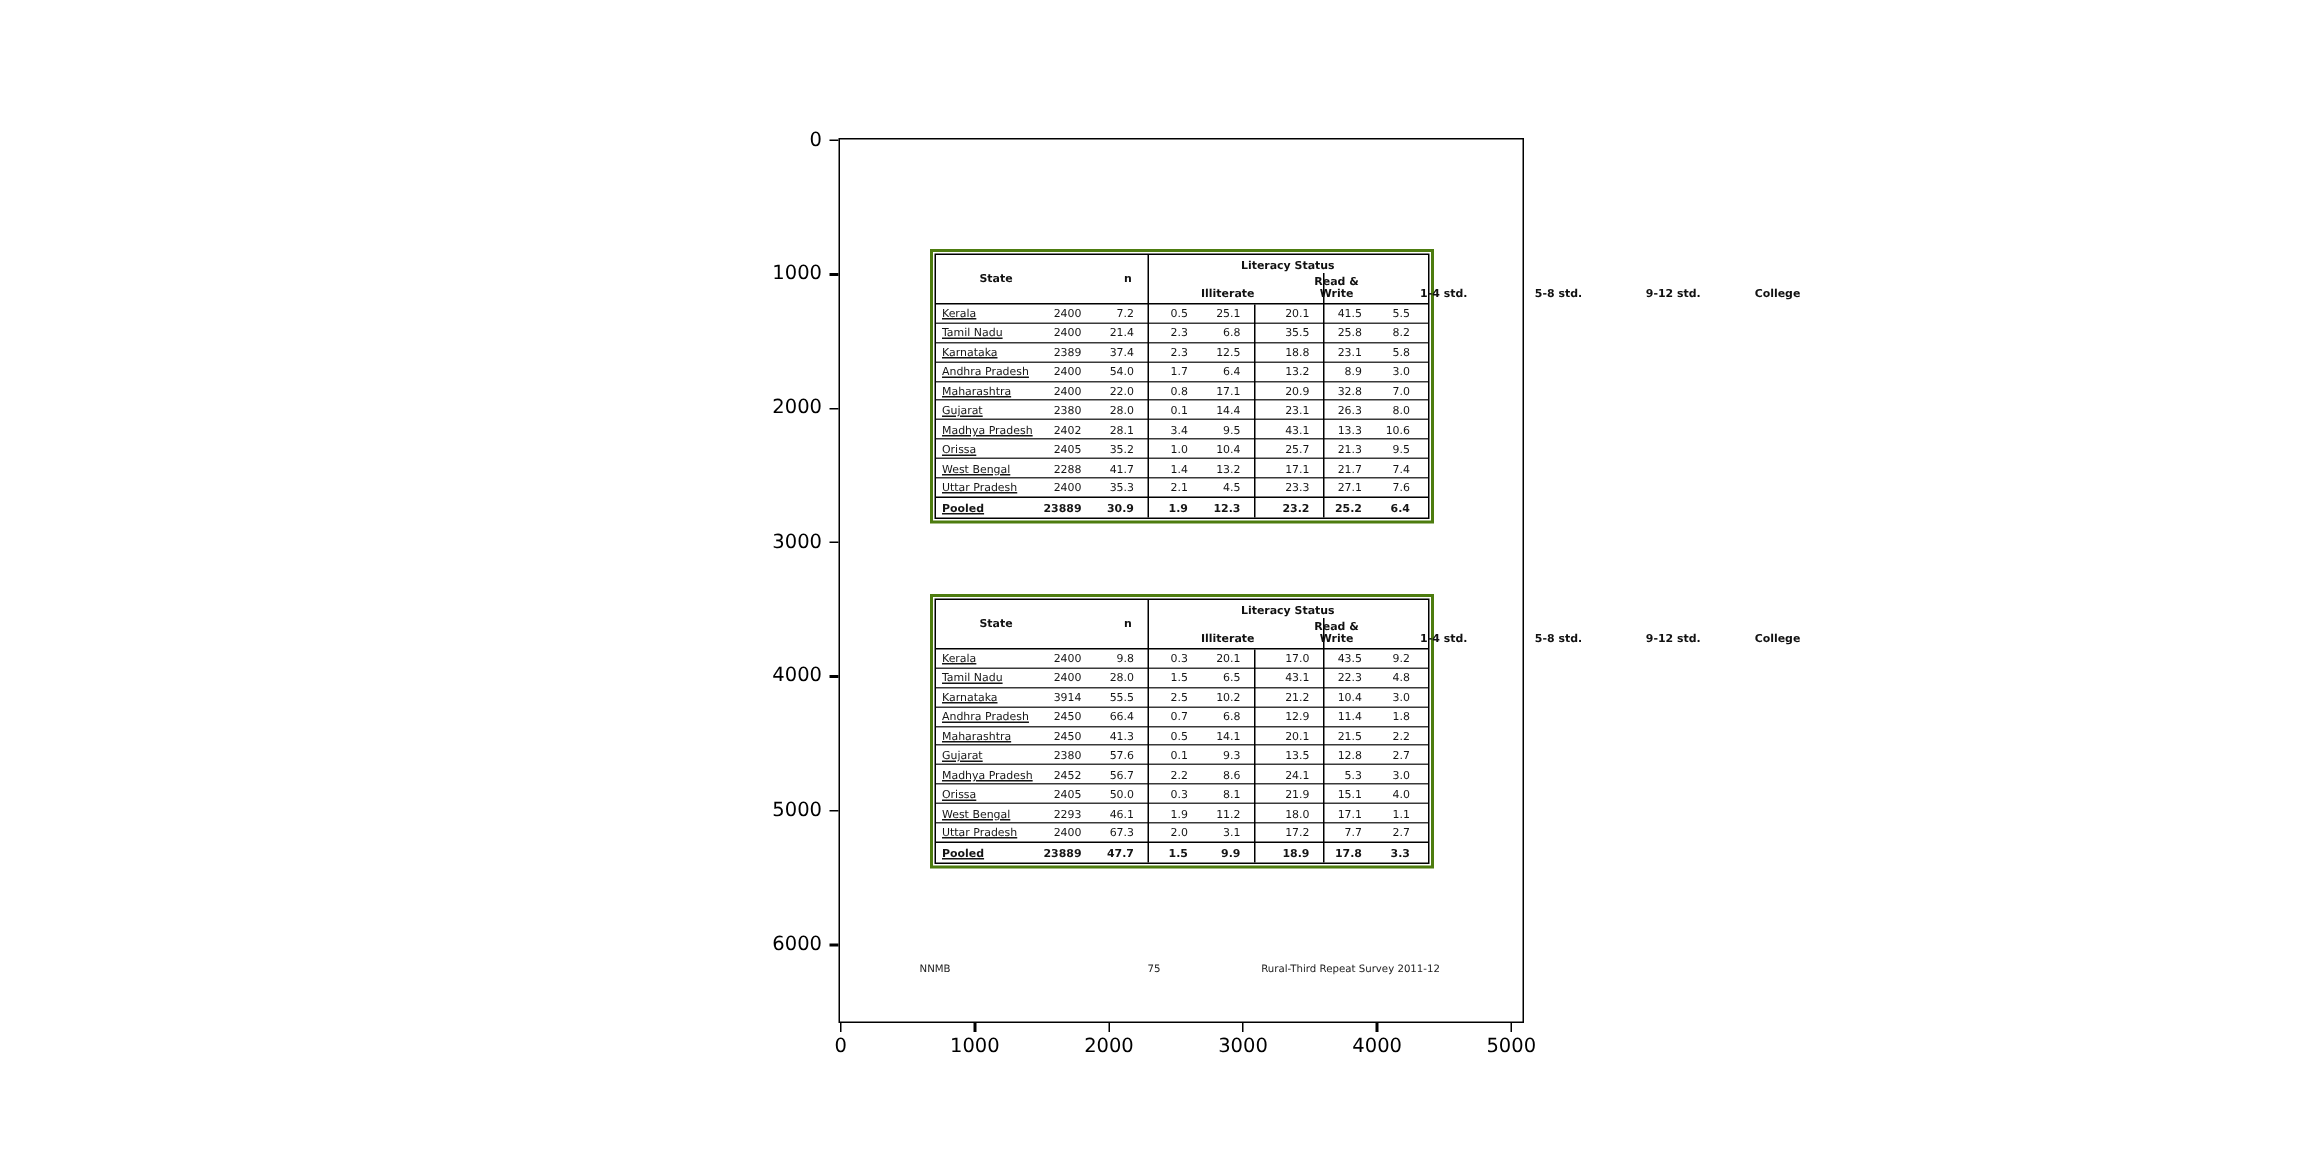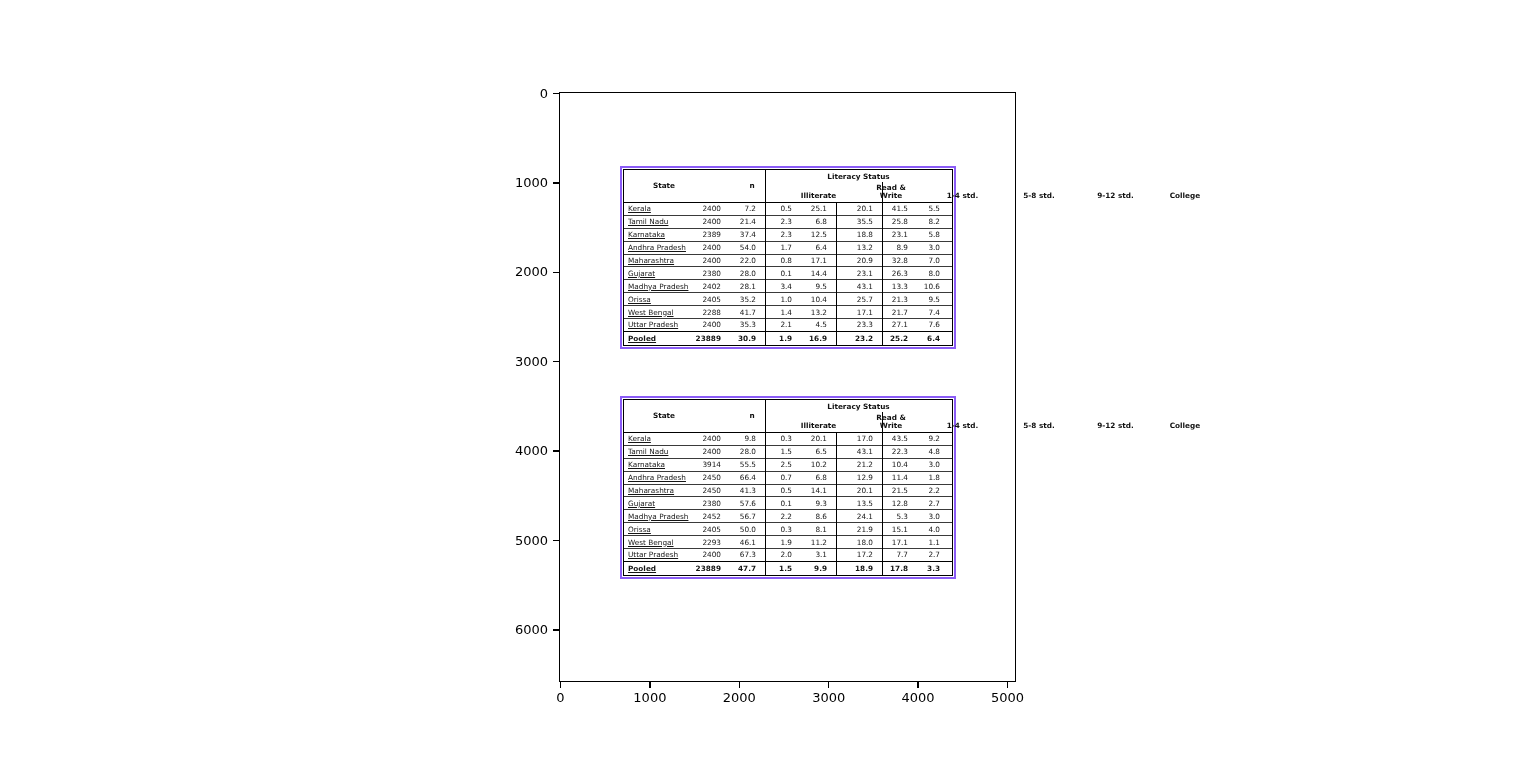--- a/index.html
+++ b/index.html
@@ -18,21 +18,21 @@
   .xtick-mark { position:absolute; width:1.4px; height:6px; background:#000; bottom:-7px; }
   .xtick-label { position:absolute; top:calc(100% + 9px); width:52px; text-align:center;
                  font-size:13px; color:#000; }
 
   
   .scan { position:absolute; left:0; top:0; right:0; bottom:0; filter:blur(0.3px); }
 
   .tbl-title { position:absolute; width:360px; text-align:center; font-weight:bold;
                font-size:7.6px; line-height:9px; color:#111; letter-spacing:.1px; }
 
-  .red-box { position:absolute; width:336px; height:183px; border:2px solid #8b5cf6; }
+  .red-box { position:absolute; width:336px; height:183px; border:2px solid #4d7c0f; }
   .tbl { position:absolute; left:1px; top:1px; width:330px; height:177px;
          border:1.5px solid #000; background:#fff; }
 
   .grid8 { display:grid; grid-template-columns:80px 24px 37px 36px 35px 46px 35px 32px; }
 
   .hdr { position:relative; height:33px; border-bottom:1px solid #000;
          font-weight:bold; font-size:7.3px; color:#111; }
   .hdr-group { position:absolute; left:141px; right:0; top:1.5px; text-align:center; }
   .hdr-cells { position:absolute; left:0; right:0; top:0; bottom:0;gap:36px; }
   .hcell { display:flex; align-items:flex-end; justify-content:center; text-align:center;
@@ -216,21 +216,21 @@
                 <div class="num">4.5</div>
                 <div class="num">23.3</div>
                 <div class="num">27.1</div>
                 <div class="num">7.6</div>
               </div>
               <div class="drow grid8" style="height: 12.9px;">
                 <div class="c-state">Pooled</div>
                 <div class="num c-n">23889</div>
                 <div class="num">30.9</div>
                 <div class="num">1.9</div>
-                <div class="num">16.9</div>
+                <div class="num">12.3</div>
                 <div class="num">23.2</div>
                 <div class="num">25.2</div>
                 <div class="num">6.4</div>
               </div>
             </div>
         </div>
       </div>
 
 
       <div class="red-box" style="left:60px; top:303px;">
@@ -359,16 +359,21 @@
                 <div class="num">1.5</div>
                 <div class="num">9.9</div>
                 <div class="num">18.9</div>
                 <div class="num">17.8</div>
                 <div class="num">3.3</div>
               </div>
             </div>
         </div>
       </div>
 
+      <div class="page-footer">
+        <span class="pf-left">NNMB</span>
+        <span class="pf-page">75</span>
+        <span class="pf-right">Rural-Third Repeat Survey 2011-12</span>
+      </div>
 
     </div>
   </div>
 </div>
 
 </body></html>

